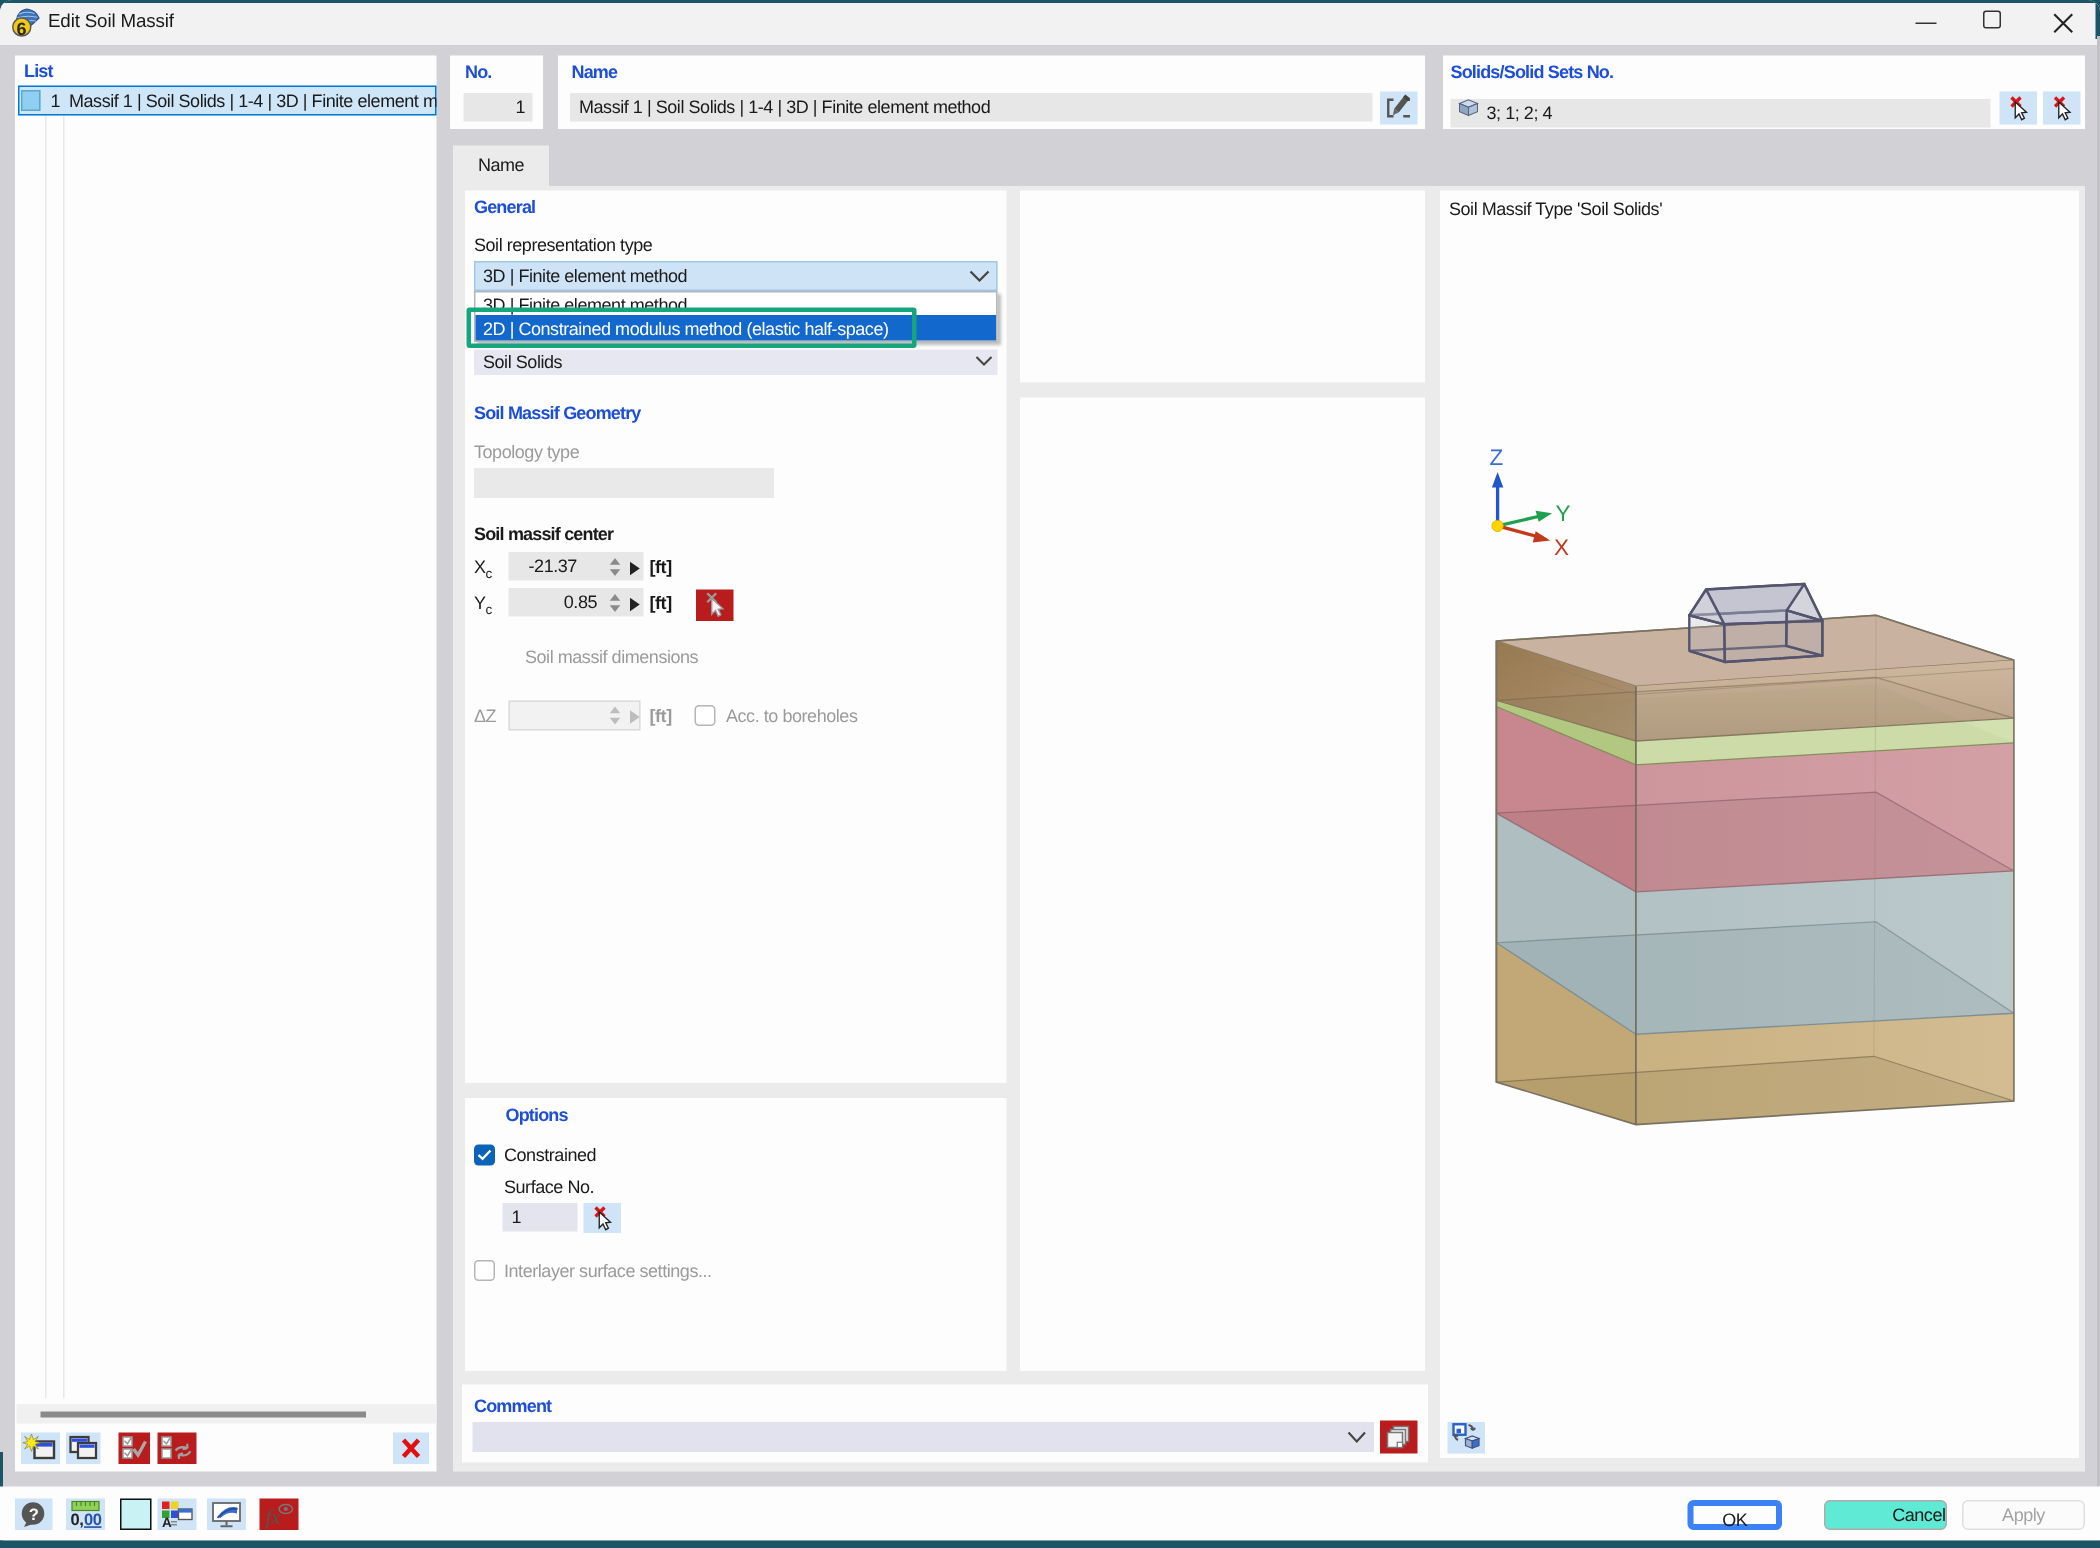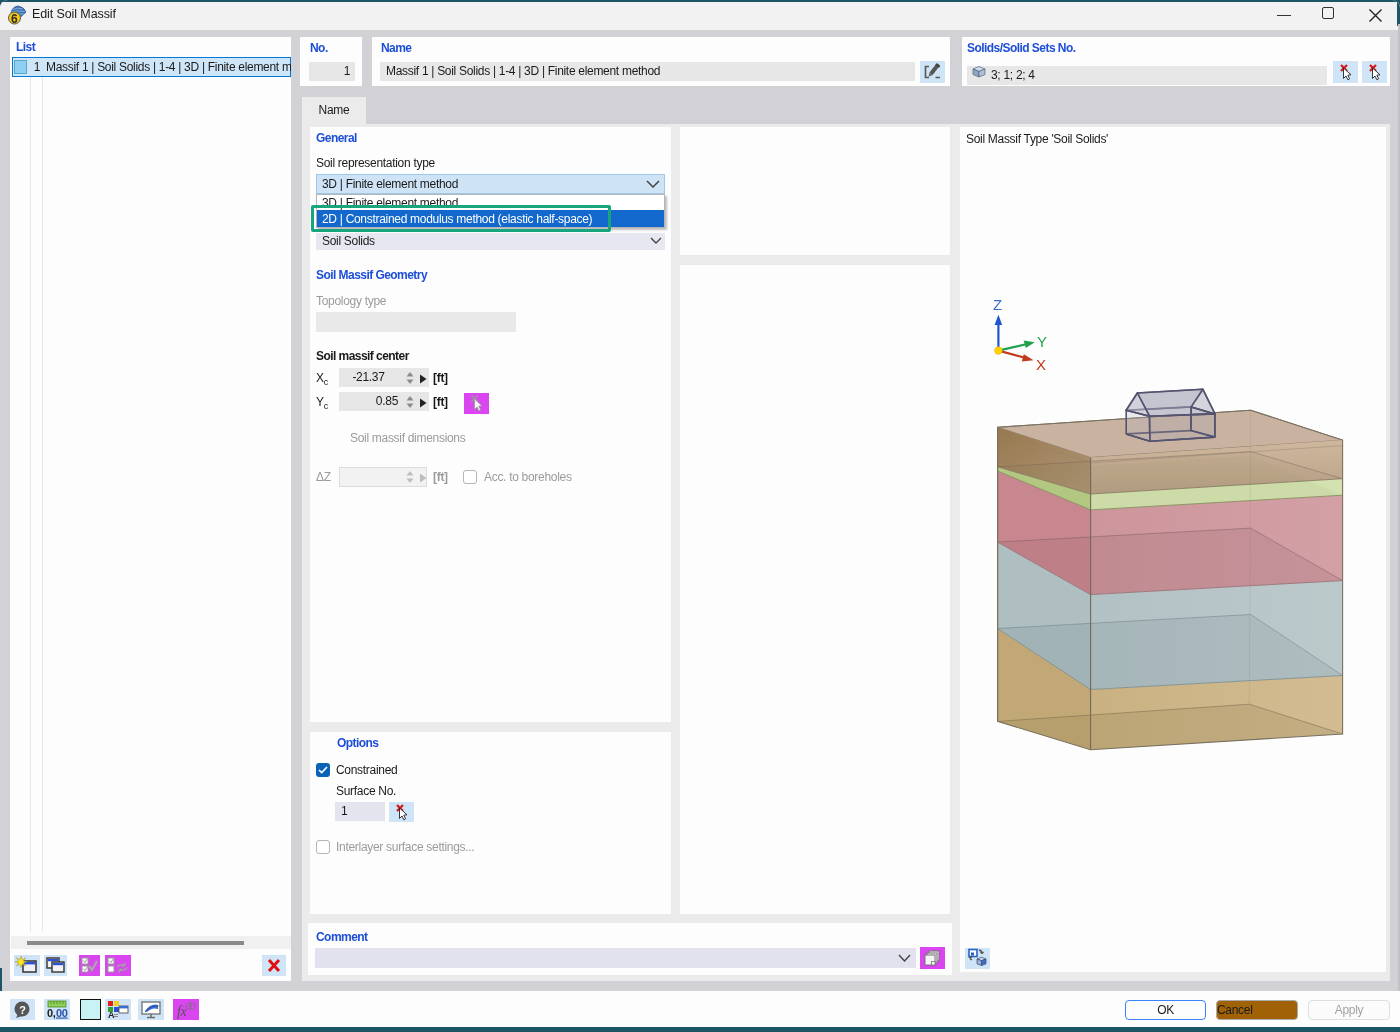--- a/index.html
+++ b/index.html
@@ -9,21 +9,21 @@
   position:absolute; left:0; top:0; width:1400px; height:1032px;
   background:#d2d2d6; border-radius:8px 8px 0 0; overflow:hidden;
 }
 .abs { position:absolute; }
 .panel { position:absolute; background:#fdfdfd; }
 .hdr { font-size:12px; font-weight:bold; color:#1d4ed8; letter-spacing:-0.55px; }
 .lbl { font-size:12px; color:#1a1a1a; }
 .dis { font-size:12px; color:#9b9b9b; }
 .field { position:absolute; background:#e7e7e7; font-size:12px; color:#1a1a1a; }
 .bluebtn { position:absolute; background:#cfe4f7; }
-.graybtn { position:absolute; background:#d946ef; }
+.graybtn { position:absolute; background:#b91c1c; }
 </style>
 </head>
 <body>
 <div id="win">
 
   <div class="abs" style="left:0;top:2px;width:1400px;height:28px;background:#f2f2f2;"></div>
   <div class="abs" style="left:0;top:0;width:1400px;height:2px;background:#1c5565;"></div>
   <div class="abs" style="left:1397px;top:0;width:3px;height:26px;background:#1c5565;"></div>
   <div class="abs" style="left:1398px;top:24px;width:2px;height:1008px;background:#c2c2c6;"></div>
   <div class="abs" style="left:0;top:968px;width:2px;height:64px;background:#1c5565;"></div>
@@ -384,16 +384,16 @@
 <line x1="8" y1="17.5" x2="16" y2="17.5" stroke="#666" stroke-width="1.4"></line>
 </svg>
     </div>
   <div class="graybtn" id="bb6" style="left:173px;top:999px;width:26px;height:21px;padding-top:1px;">
       <svg width="24" height="19" viewBox="0 0 24 19" style="display:block;margin:0 auto;">
 <text x="3" y="16" font-size="14" font-style="italic" fill="#555" font-family="Liberation Serif">fx</text>
 <ellipse cx="16.5" cy="6" rx="4.5" ry="3" fill="none" stroke="#777" stroke-width="1"></ellipse>
 <circle cx="16.5" cy="6" r="1.4" fill="#777"></circle>
 </svg>
     </div>
-  <div class="abs" style="left:1125px;top:1000px;width:81px;height:20px;background:#fdfdfd;border:1px solid #3b82f6;border-radius:4px;font-size:12px;color:#1a1a1a;text-align:center;padding-top:2px;">OK</div>
-  <div class="abs" style="left:1216px;top:1000px;width:82px;height:20px;background:#a16207;border:1px solid #ababab;border-radius:4px;font-size:12px;color:#1a1a1a;text-align:left;padding-top:2px;">Cancel</div>
+  <div class="abs" style="left:1125px;top:1000px;width:63px;height:20px;background:#fdfdfd;border:4px solid #3b82f6;border-radius:4px;font-size:12px;color:#1a1a1a;text-align:center;padding-top:2px;">OK</div>
+  <div class="abs" style="left:1216px;top:1000px;width:82px;height:20px;background:#5eead4;border:1px solid #ababab;border-radius:4px;font-size:12px;color:#1a1a1a;text-align:right;padding-top:2px;">Cancel</div>
   <div class="abs" style="left:1308px;top:1000px;width:82px;height:20px;background:#fbfbfb;border:1px solid #dfdfdf;border-radius:4px;font-size:12px;color:#a3a3a3;text-align:center;padding-top:2px;">Apply</div>
 </div>
 
 </body></html>

